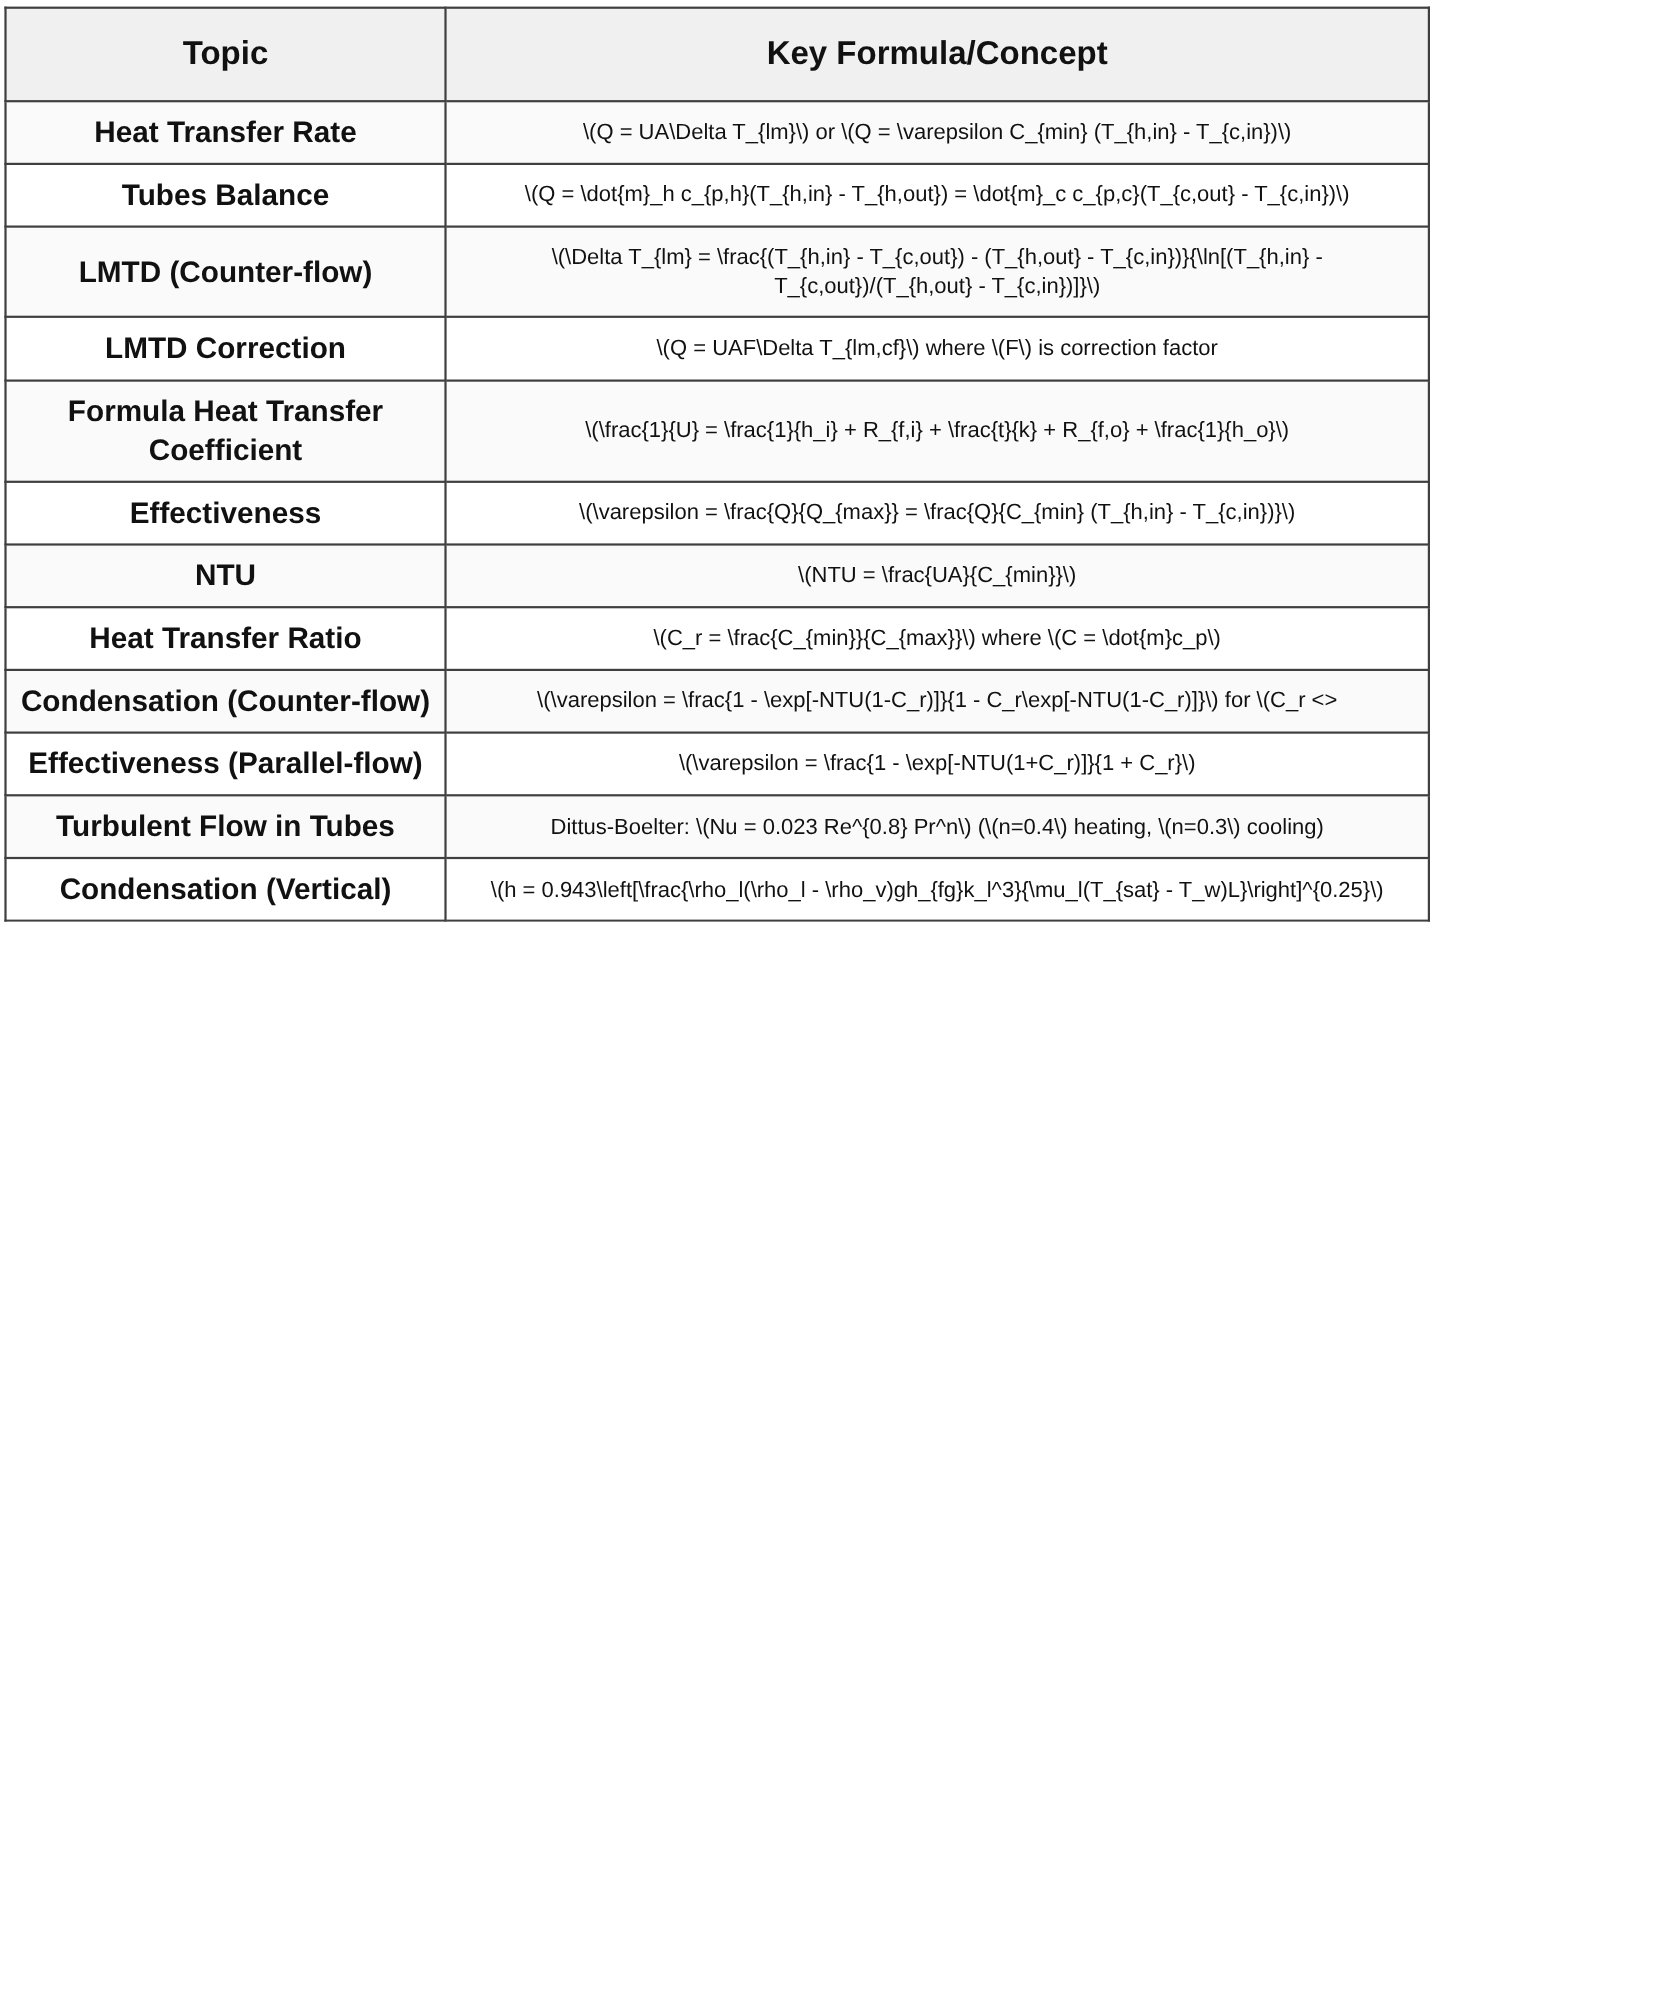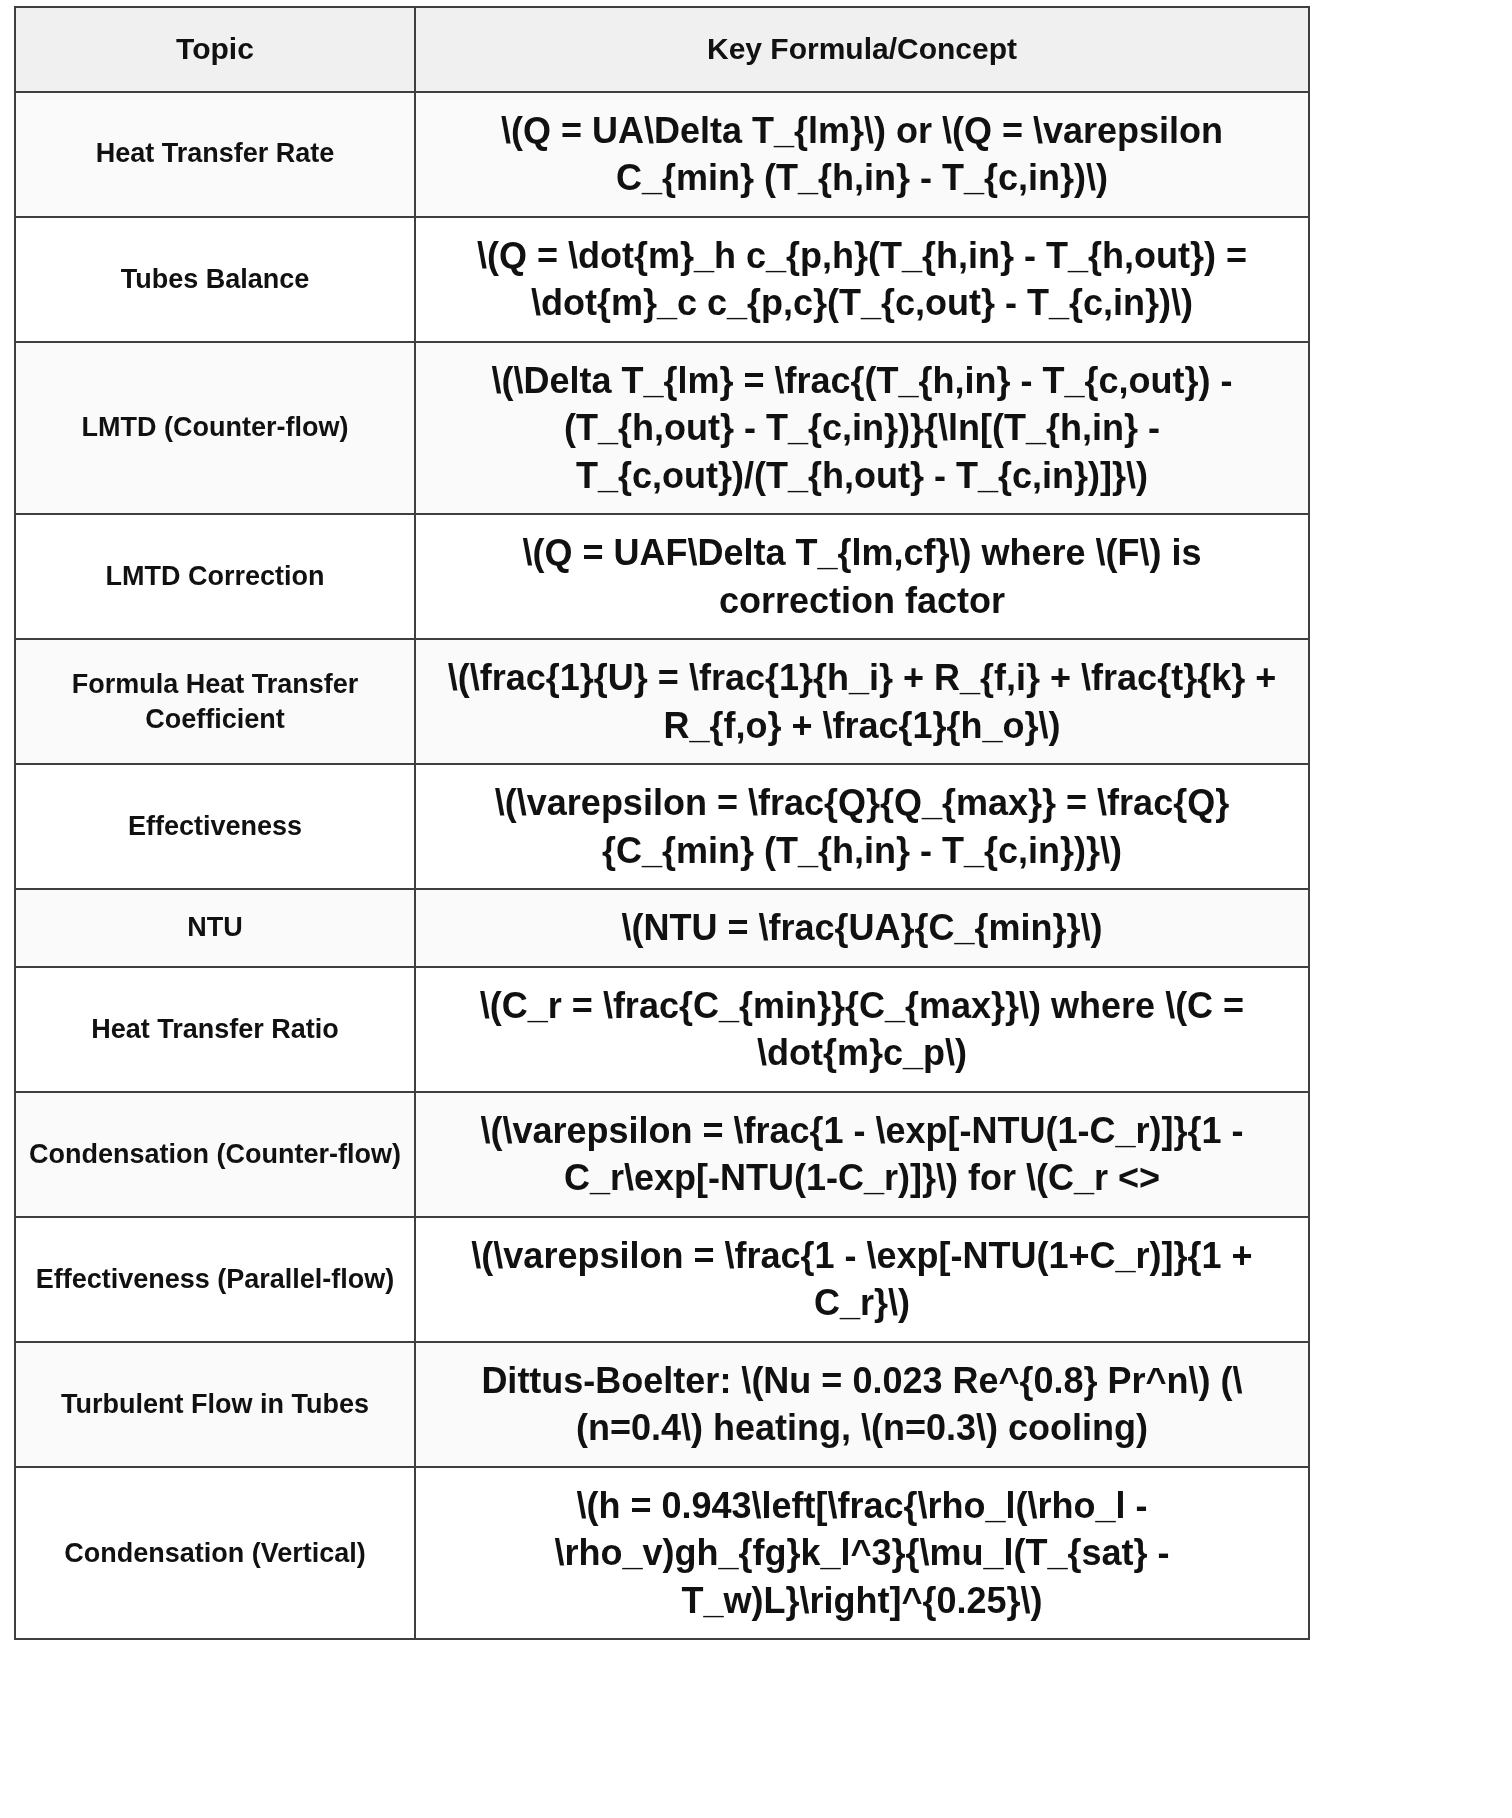--- a/index.html
+++ b/index.html
@@ -11,21 +11,20 @@
   body {
     width: 1512px;
     font-family: "Liberation Sans", sans-serif;
     color: #111111;
     -webkit-font-smoothing: none;
   }
   .table-wrap {
     width: 1256px;
     box-sizing: border-box;
     padding: 6px 0 0 4px;
-    margin-left: 10px;
   }
   table.formula-table {
     border-collapse: collapse;
     table-layout: fixed;
     width: 1294px;
     margin: 0;
     background: #ffffff;
   }
   table.formula-table col.col-topic { width: 400px; }
   table.formula-table col.col-formula { width: 894px; }
@@ -54,22 +53,22 @@
     font-weight: bold;
     font-size: 27px;
     line-height: 1.30;
     padding: 10px 12px;
     color: #111111;
   }
 
   
   td.formula-cell {
     text-align: center;
-    font-weight: bold;
-    font-size: 36px;
+    font-weight: normal;
+    font-size: 20px;
     line-height: 1.32;
     padding: 14px 20px;
     color: #111111;
     word-break: break-word;
   }
 
   
   tbody tr:nth-child(odd)  td { background: #fafafa; }
   tbody tr:nth-child(even) td { background: #ffffff; }
 </style>

